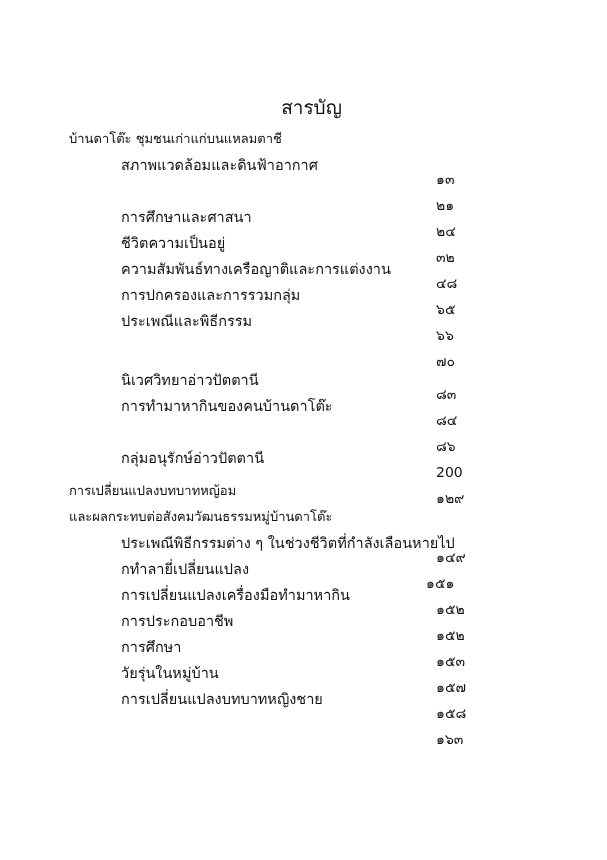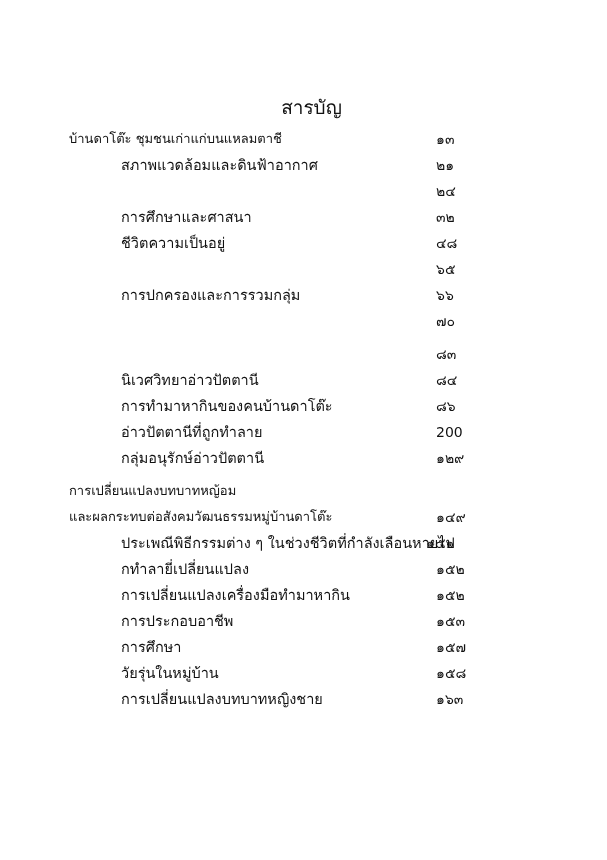--- a/index.html
+++ b/index.html
@@ -55,20 +55,21 @@
     }
     .row.heading .label {
       left: 69px;
       font-weight: normal;
       font-size: 13px;
     }
     .row .page-num {
       position: absolute;
       left: 436px;
       font-size: 14px;
+      margin-top: 40px;
     }
     .row.heading .page-num {
       font-weight: normal;
     }
     .row.wide .page-num {
       left: 426px;
     }
     .section-gap {
       height: 7px;
     }
@@ -95,47 +96,48 @@
       </div>
       <div class="row">
         <span class="label">การศึกษาและศาสนา</span>
         <span class="page-num">๓๒</span>
       </div>
       <div class="row">
         <span class="label">ชีวิตความเป็นอยู่</span>
         <span class="page-num">๔๘</span>
       </div>
       <div class="row">
+        <span class="label">ความสัมพันธ์ทางเครือญาติและการแต่งงาน</span>
         <span class="page-num">๖๕</span>
       </div>
       <div class="row">
         <span class="label">การปกครองและการรวมกลุ่ม</span>
         <span class="page-num">๖๖</span>
       </div>
       <div class="row">
+        <span class="label">ประเพณีและพิธีกรรม</span>
         <span class="page-num">๗๐</span>
       </div>
     </div>
 
     <div class="section-gap"></div>
 
     <div class="section">
       <div class="row heading">
         <span class="page-num">๘๓</span>
       </div>
       <div class="row">
         <span class="label">นิเวศวิทยาอ่าวปัตตานี</span>
         <span class="page-num">๘๔</span>
       </div>
       <div class="row">
         <span class="label">การทำมาหากินของคนบ้านดาโต๊ะ</span>
         <span class="page-num">๘๖</span>
       </div>
       <div class="row">
-        <span class="label">อ่าวปัตตานีที่ถูกทำลาย</span>
         <span class="page-num">200</span>
       </div>
       <div class="row">
         <span class="label">กลุ่มอนุรักษ์อ่าวปัตตานี</span>
         <span class="page-num">๑๒๙</span>
       </div>
     </div>
 
     <div class="section-gap"></div>
 

